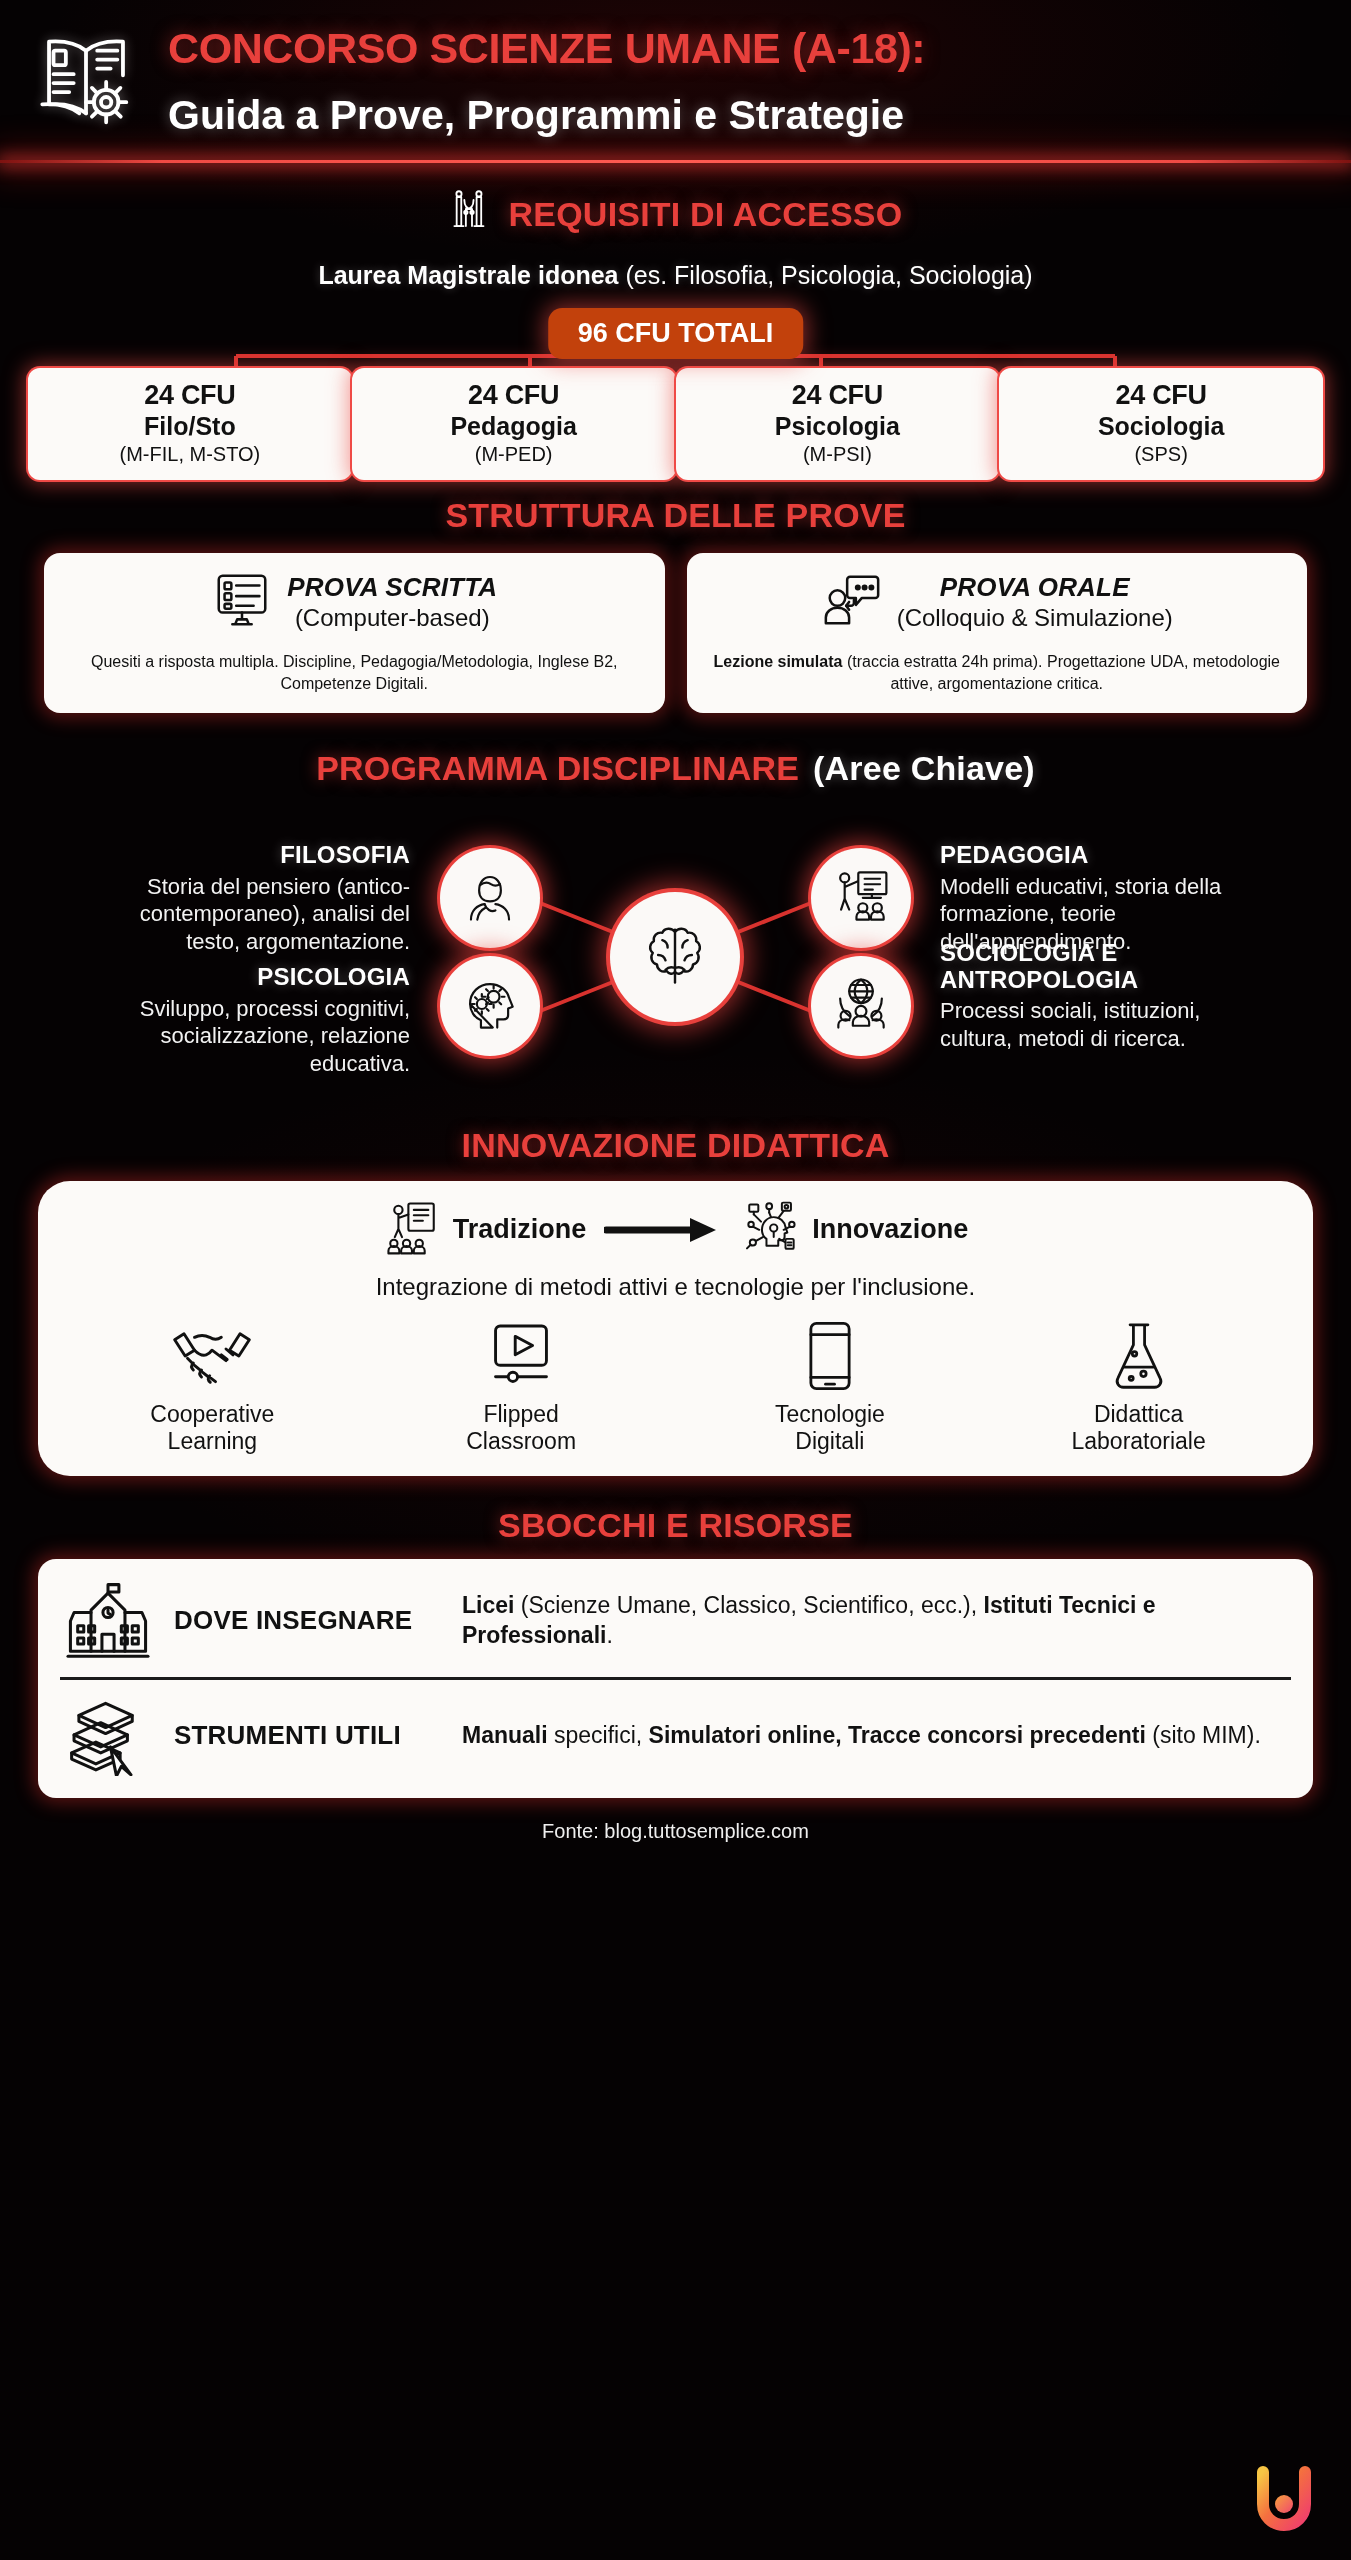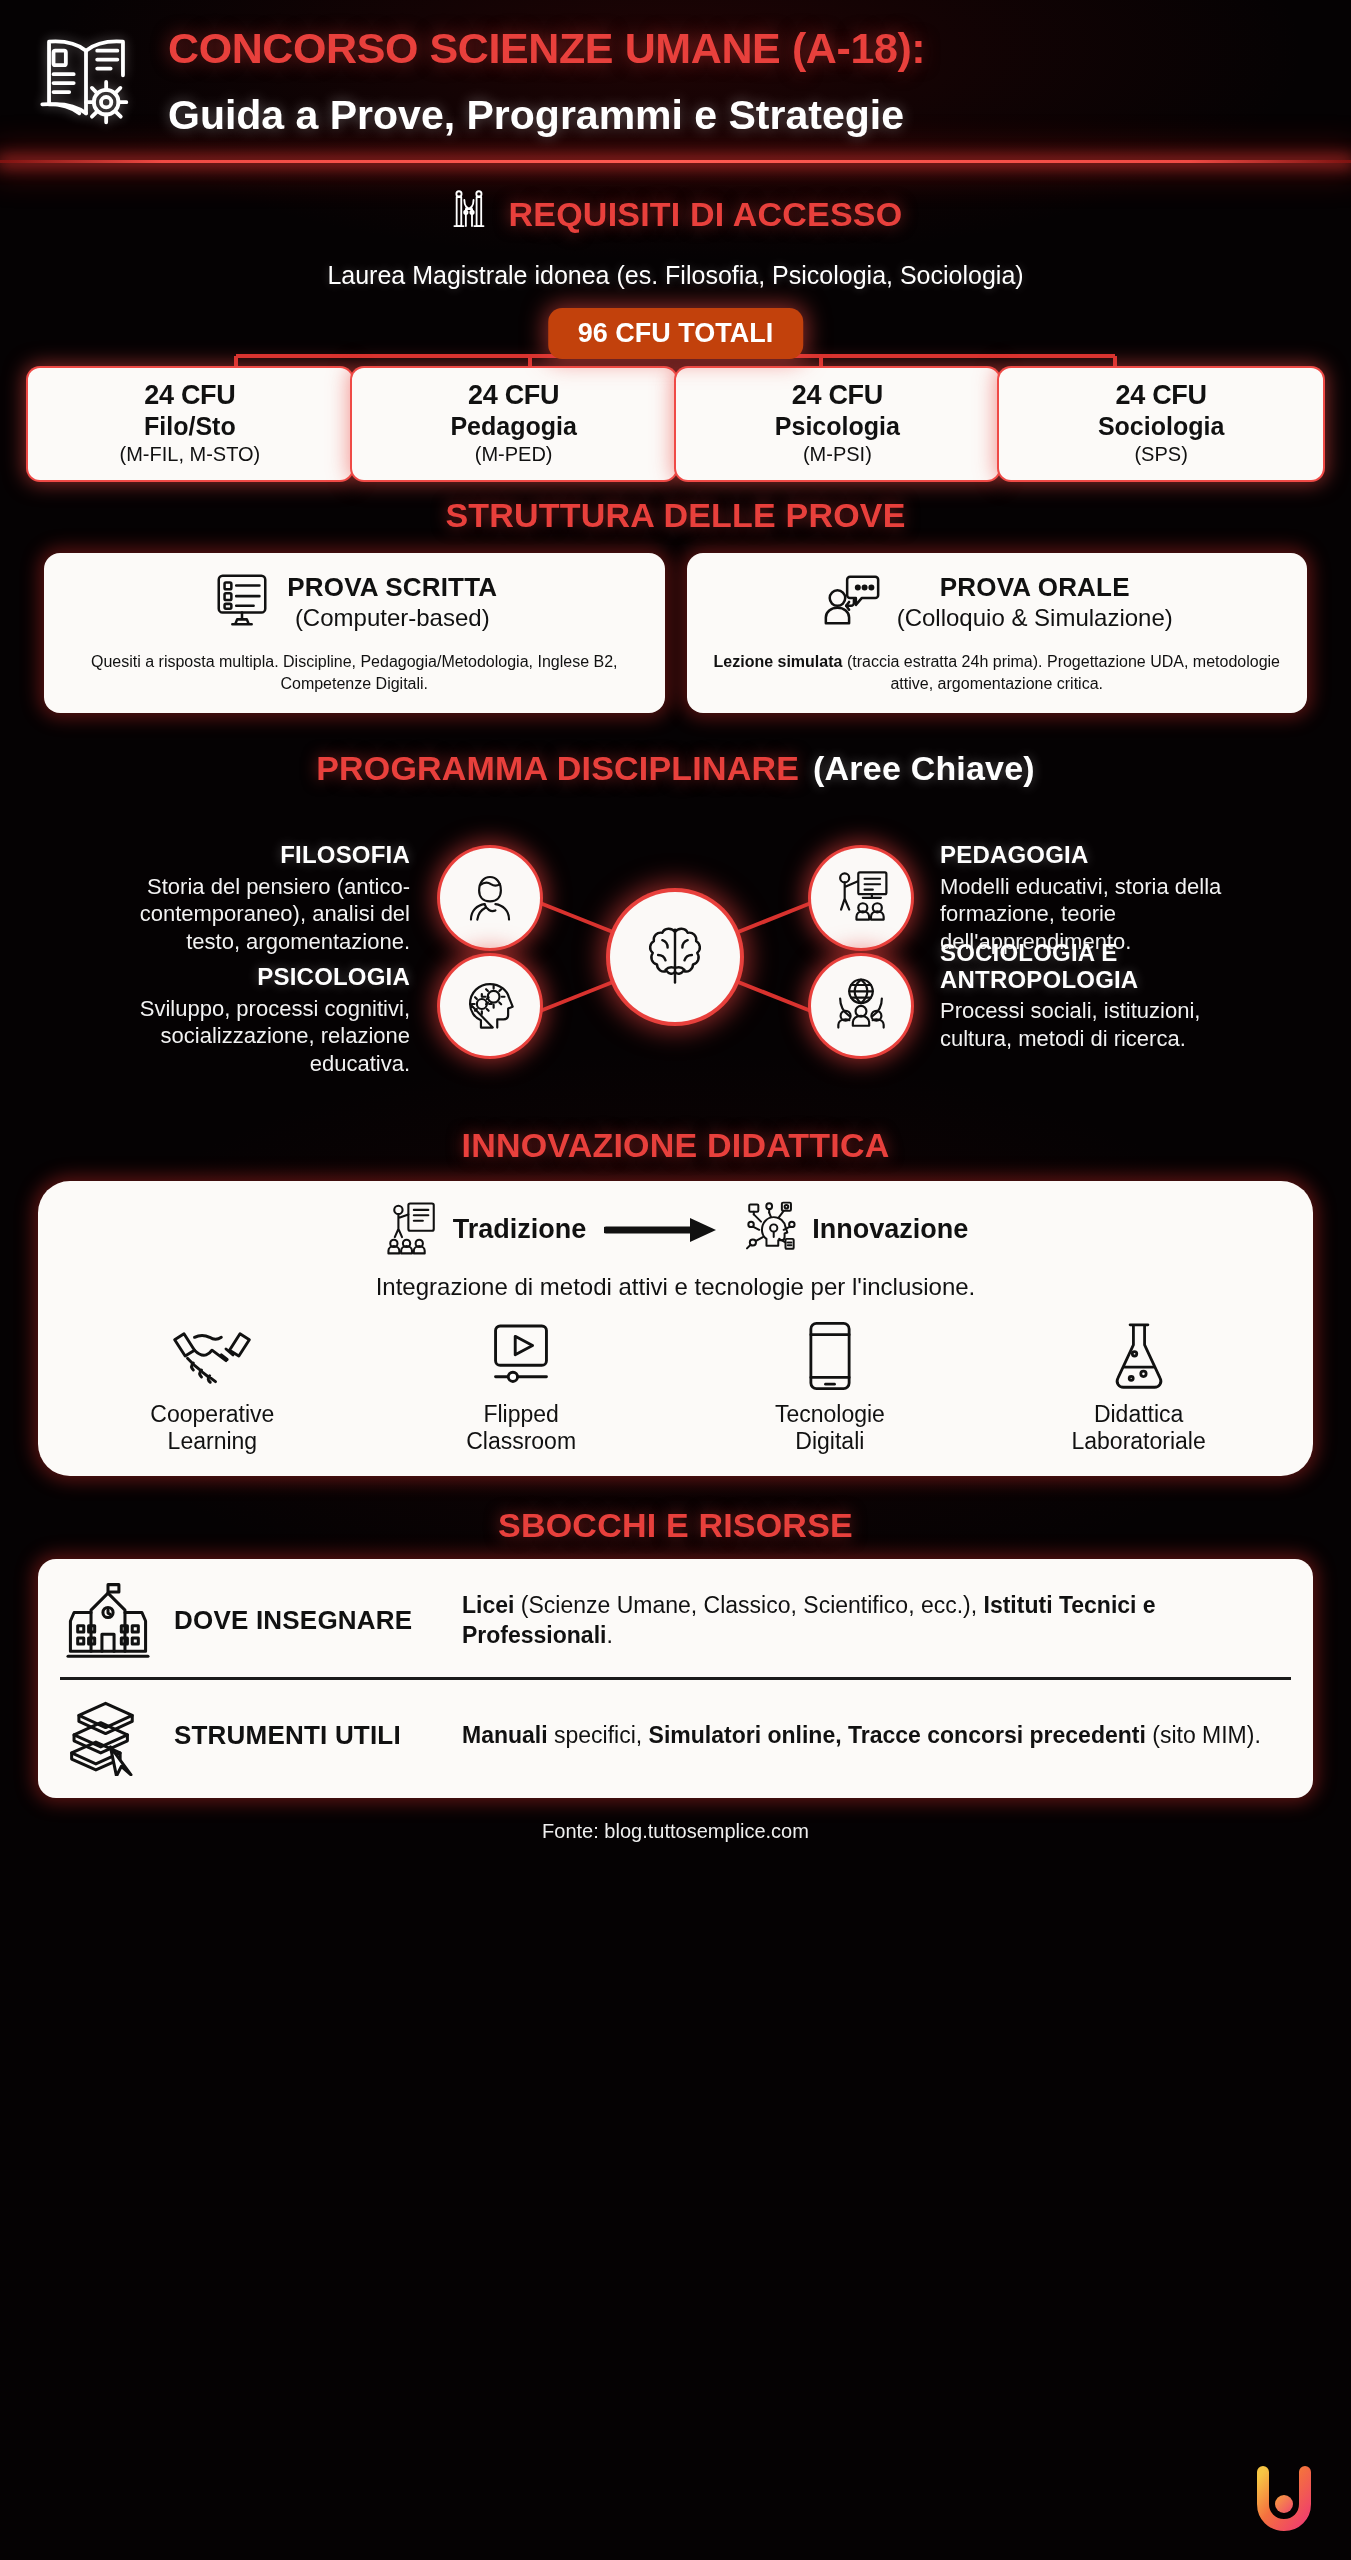--- a/index.html
+++ b/index.html
@@ -41,21 +41,21 @@
   }
   .sec-title .sub { color:#fff; font-weight:700; text-shadow:0 0 12px rgba(255,255,255,.3); }
   .sec-title svg { flex:0 0 auto; }
 
   
   .req { padding-top:24px; }
   .req-sub {
     text-align:center; font-size:25px; margin-top:20px; color:#fff;
     text-shadow:0 0 10px rgba(255,255,255,.25);
   }
-  .req-sub b { font-weight:400; }
+  .req-sub b { font-weight:700; }
 
   .cfu-wrap { position:relative; margin-top:18px; height:150px; }
   .cfu-total {
     position:absolute; left:50%; top:0; transform:translateX(-50%);
     background:#c2410c; color:#fff; font-weight:800; font-size:27px;
     padding:10px 30px; border-radius:14px; z-index:3;
     box-shadow:0 0 22px 4px rgba(239,74,70,.55);
   }
   .connector { position:absolute; left:0; top:0; width:100%; height:150px; z-index:1; }
 
@@ -71,21 +71,21 @@
 
   
   .prove { margin-top:38px; }
   .prove-row { display:flex; gap:22px; padding:0 44px; margin-top:18px; }
   .prove-card {
     flex:1; background:#fcfaf8; color:#111; border-radius:16px; padding:16px 16px 18px;
     box-shadow:0 0 18px 5px rgba(190,40,35,.45);
   }
   .prove-head { display:flex; align-items:center; gap:14px; justify-content:center; }
   .prove-head .txt { text-align:center; }
-  .prove-head .t1 { font-size:26px; font-weight:800; letter-spacing:.2px; }
+  .prove-head .t1 { font-size:26px; font-weight:800; letter-spacing:.2px;font-style:italic; }
   .prove-head .t2 { font-size:24px; font-weight:400; margin-top:1px; }
   .prove-body { font-size:16px; line-height:1.35; text-align:center; margin-top:16px; }
   .prove-body b { font-weight:800; }
 
   
   .prog { margin-top:36px; }
   .prog-grid {
     position:relative; margin-top:10px; height:300px;
   }
   .prog-svg { position:absolute; inset:0; width:100%; height:300px; z-index:1; }

